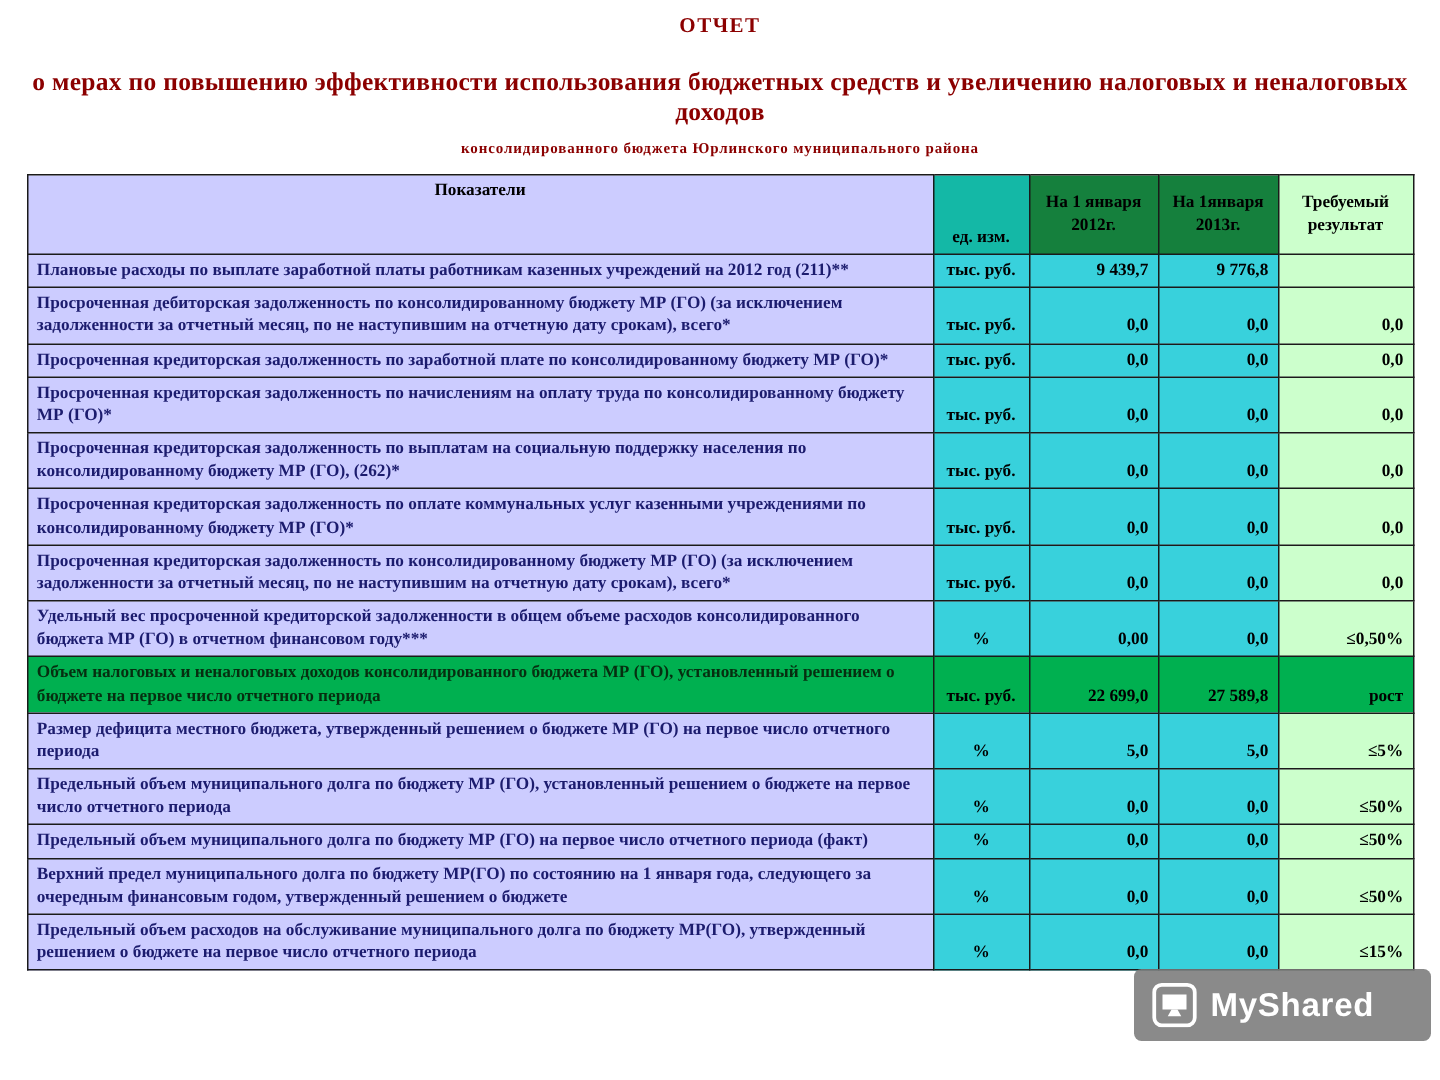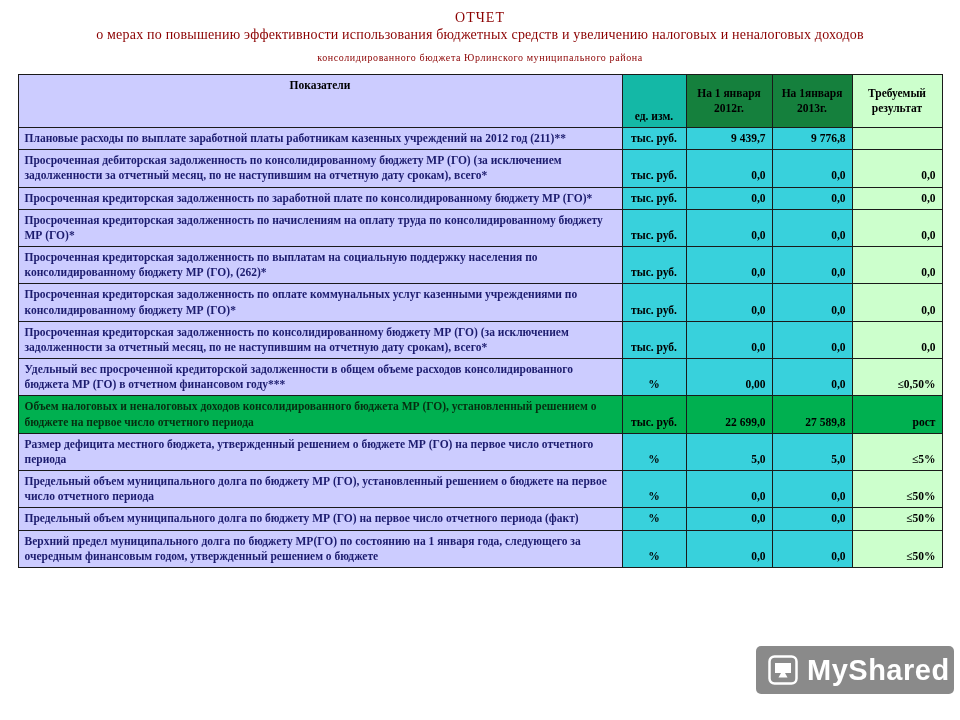--- a/index.html
+++ b/index.html
@@ -1,22 +1,22 @@
 <!DOCTYPE html>
 <html><head>
 <meta charset="utf-8">
 <style>
   html,body{margin:0;padding:0;}
   body{
     width:960px;height:720px;background:#ffffff;position:relative;overflow:hidden;
     font-family:"Liberation Serif","DejaVu Serif",serif;
   }
-  .title-block{text-align:center;padding-top:10px;color:#8b0000;font-weight:normal;}
+  .title-block{text-align:center;padding-top:10px;color:#8b0000;font-weight:bold;}
   .title-line1{font-size:14px;letter-spacing:1px;}
-  .title-line2{font-size:14px;margin-top:1px;letter-spacing:0.2px;}
+  .title-line2{font-size:17px;margin-top:19px;letter-spacing:0.2px;}
   .title-line3{font-size:10px;margin-top:9px;letter-spacing:0.6px;}
 
   table.report{
     border-collapse:collapse;table-layout:fixed;width:924px;margin:11px auto 0;
   }
   .report th,.report td{
     border:1px solid #1a1a1a;padding:3px 6px;font-size:11.5px;font-weight:bold;line-height:1.32;
     color:#000;box-sizing:border-box;
   }
   .th-ind{background:#ccccff;text-align:center;vertical-align:top;font-size:12.5px;height:53px;}
@@ -33,21 +33,21 @@
   tr.hl td.unit,tr.hl td.val{background:#00b050;}
   tr.hl td.req{background:#00b050;}
 
   .watermark{
     position:absolute;right:6px;bottom:26px;width:198px;height:48px;
     background:rgba(122,122,122,0.88);border-radius:5px;
     display:flex;align-items:center;gap:9px;padding:0 12px;box-sizing:border-box;z-index:5;
   }
   .wm-text{
     color:#ffffff;font-family:"Liberation Sans","DejaVu Sans",sans-serif;
-    font-size:29px;font-weight:600;letter-spacing:0.5px;
+    font-size:22px;font-weight:600;letter-spacing:0.5px;
   }
 </style>
 </head>
 <body>
 
 <div class="title-block">
   <div class="title-line1">ОТЧЕТ</div>
   <div class="title-line2">о мерах по повышению эффективности использования бюджетных средств и увеличению налоговых и неналоговых доходов</div>
   <div class="title-line3">консолидированного бюджета Юрлинского муниципального района</div>
 </div>
@@ -154,20 +154,27 @@
         <td class="val">0,0</td>
         <td class="req">≤50%</td>
       </tr>
       <tr>
         <td class="name">Верхний предел муниципального долга по бюджету МР(ГО) по состоянию на 1 января года, следующего за очередным финансовым годом, утвержденный решением о бюджете</td>
         <td class="unit">%</td>
         <td class="val">0,0</td>
         <td class="val">0,0</td>
         <td class="req">≤50%</td>
       </tr>
+      <tr>
+        <td class="name">Предельный объем расходов на обслуживание муниципального долга по бюджету МР(ГО), утвержденный решением о бюджете на первое число отчетного периода</td>
+        <td class="unit">%</td>
+        <td class="val">0,0</td>
+        <td class="val">0,0</td>
+        <td class="req">≤15%</td>
+      </tr>
     </tbody>
 </table>
 
 <div class="watermark">
   <span style="display:flex;align-items:center;">
     <svg width="30" height="30" viewBox="0 0 30 30">
       <rect x="1.5" y="1.5" width="27" height="27" rx="5" fill="none" stroke="#ffffff" stroke-width="2.5"></rect>
       <rect x="7" y="8" width="16" height="10" fill="#ffffff"></rect>
       <path d="M13 18 L17 18 L19.5 22.5 L10.5 22.5 Z" fill="#ffffff"></path>
     </svg>

